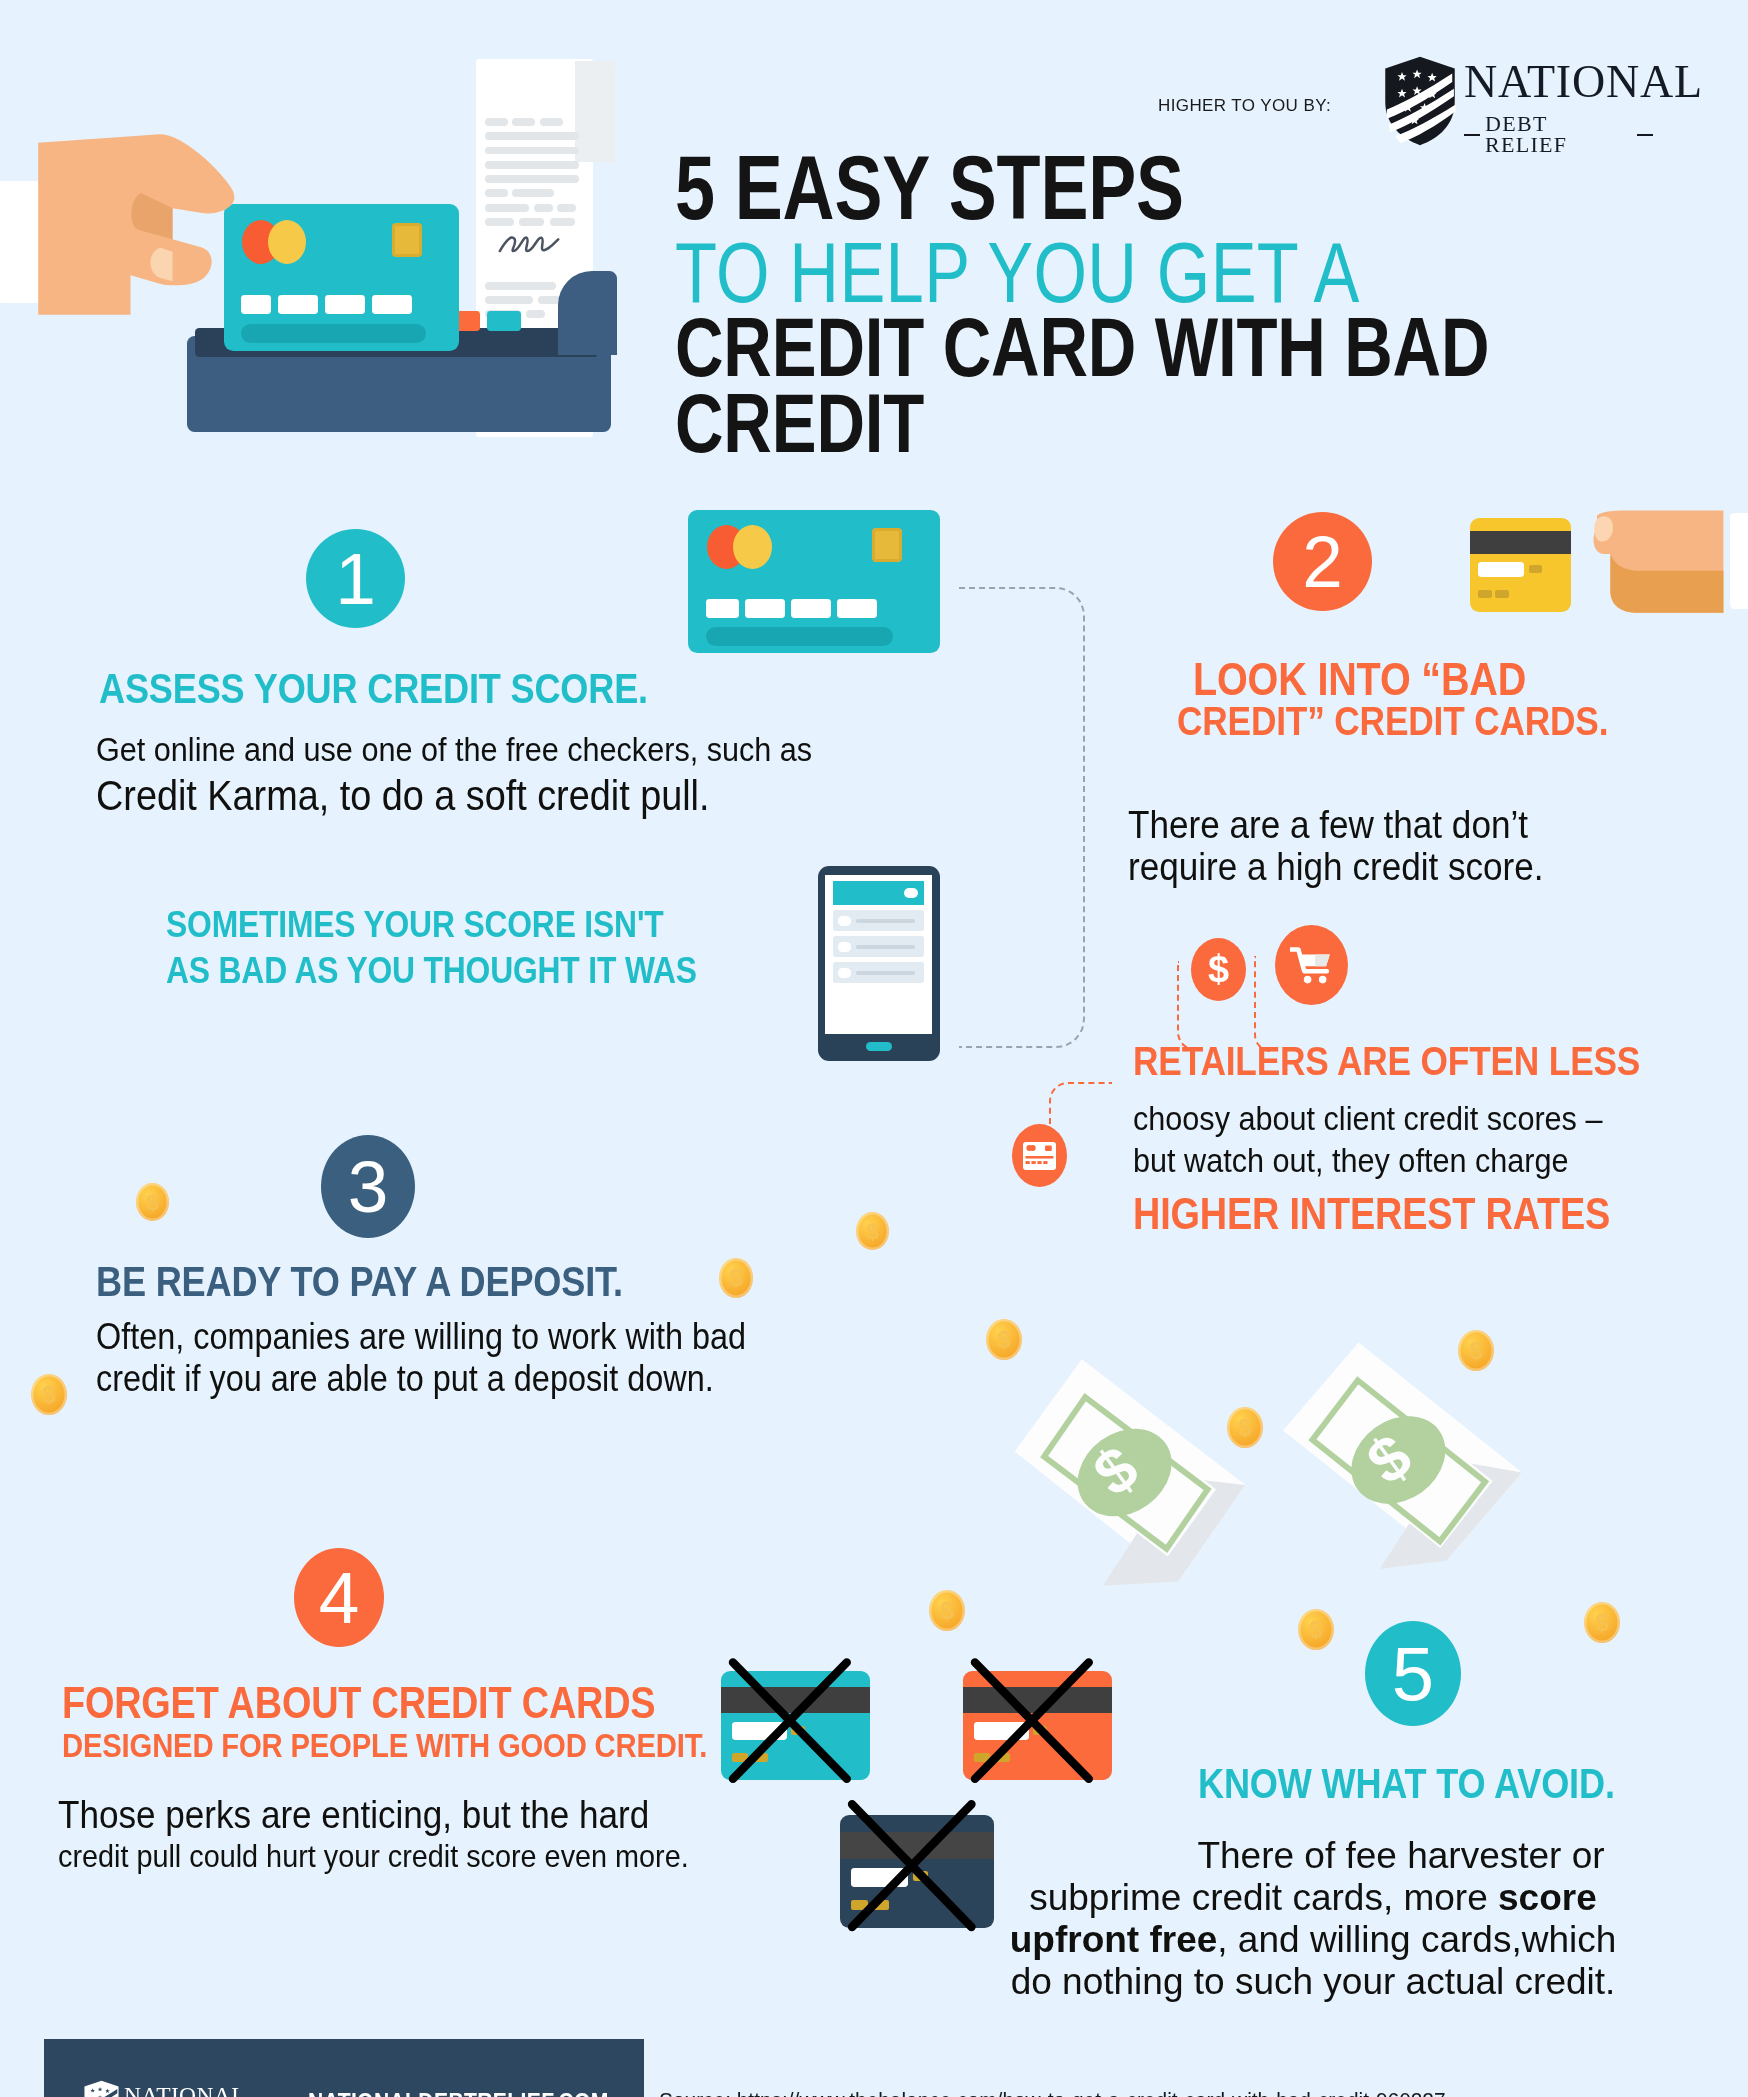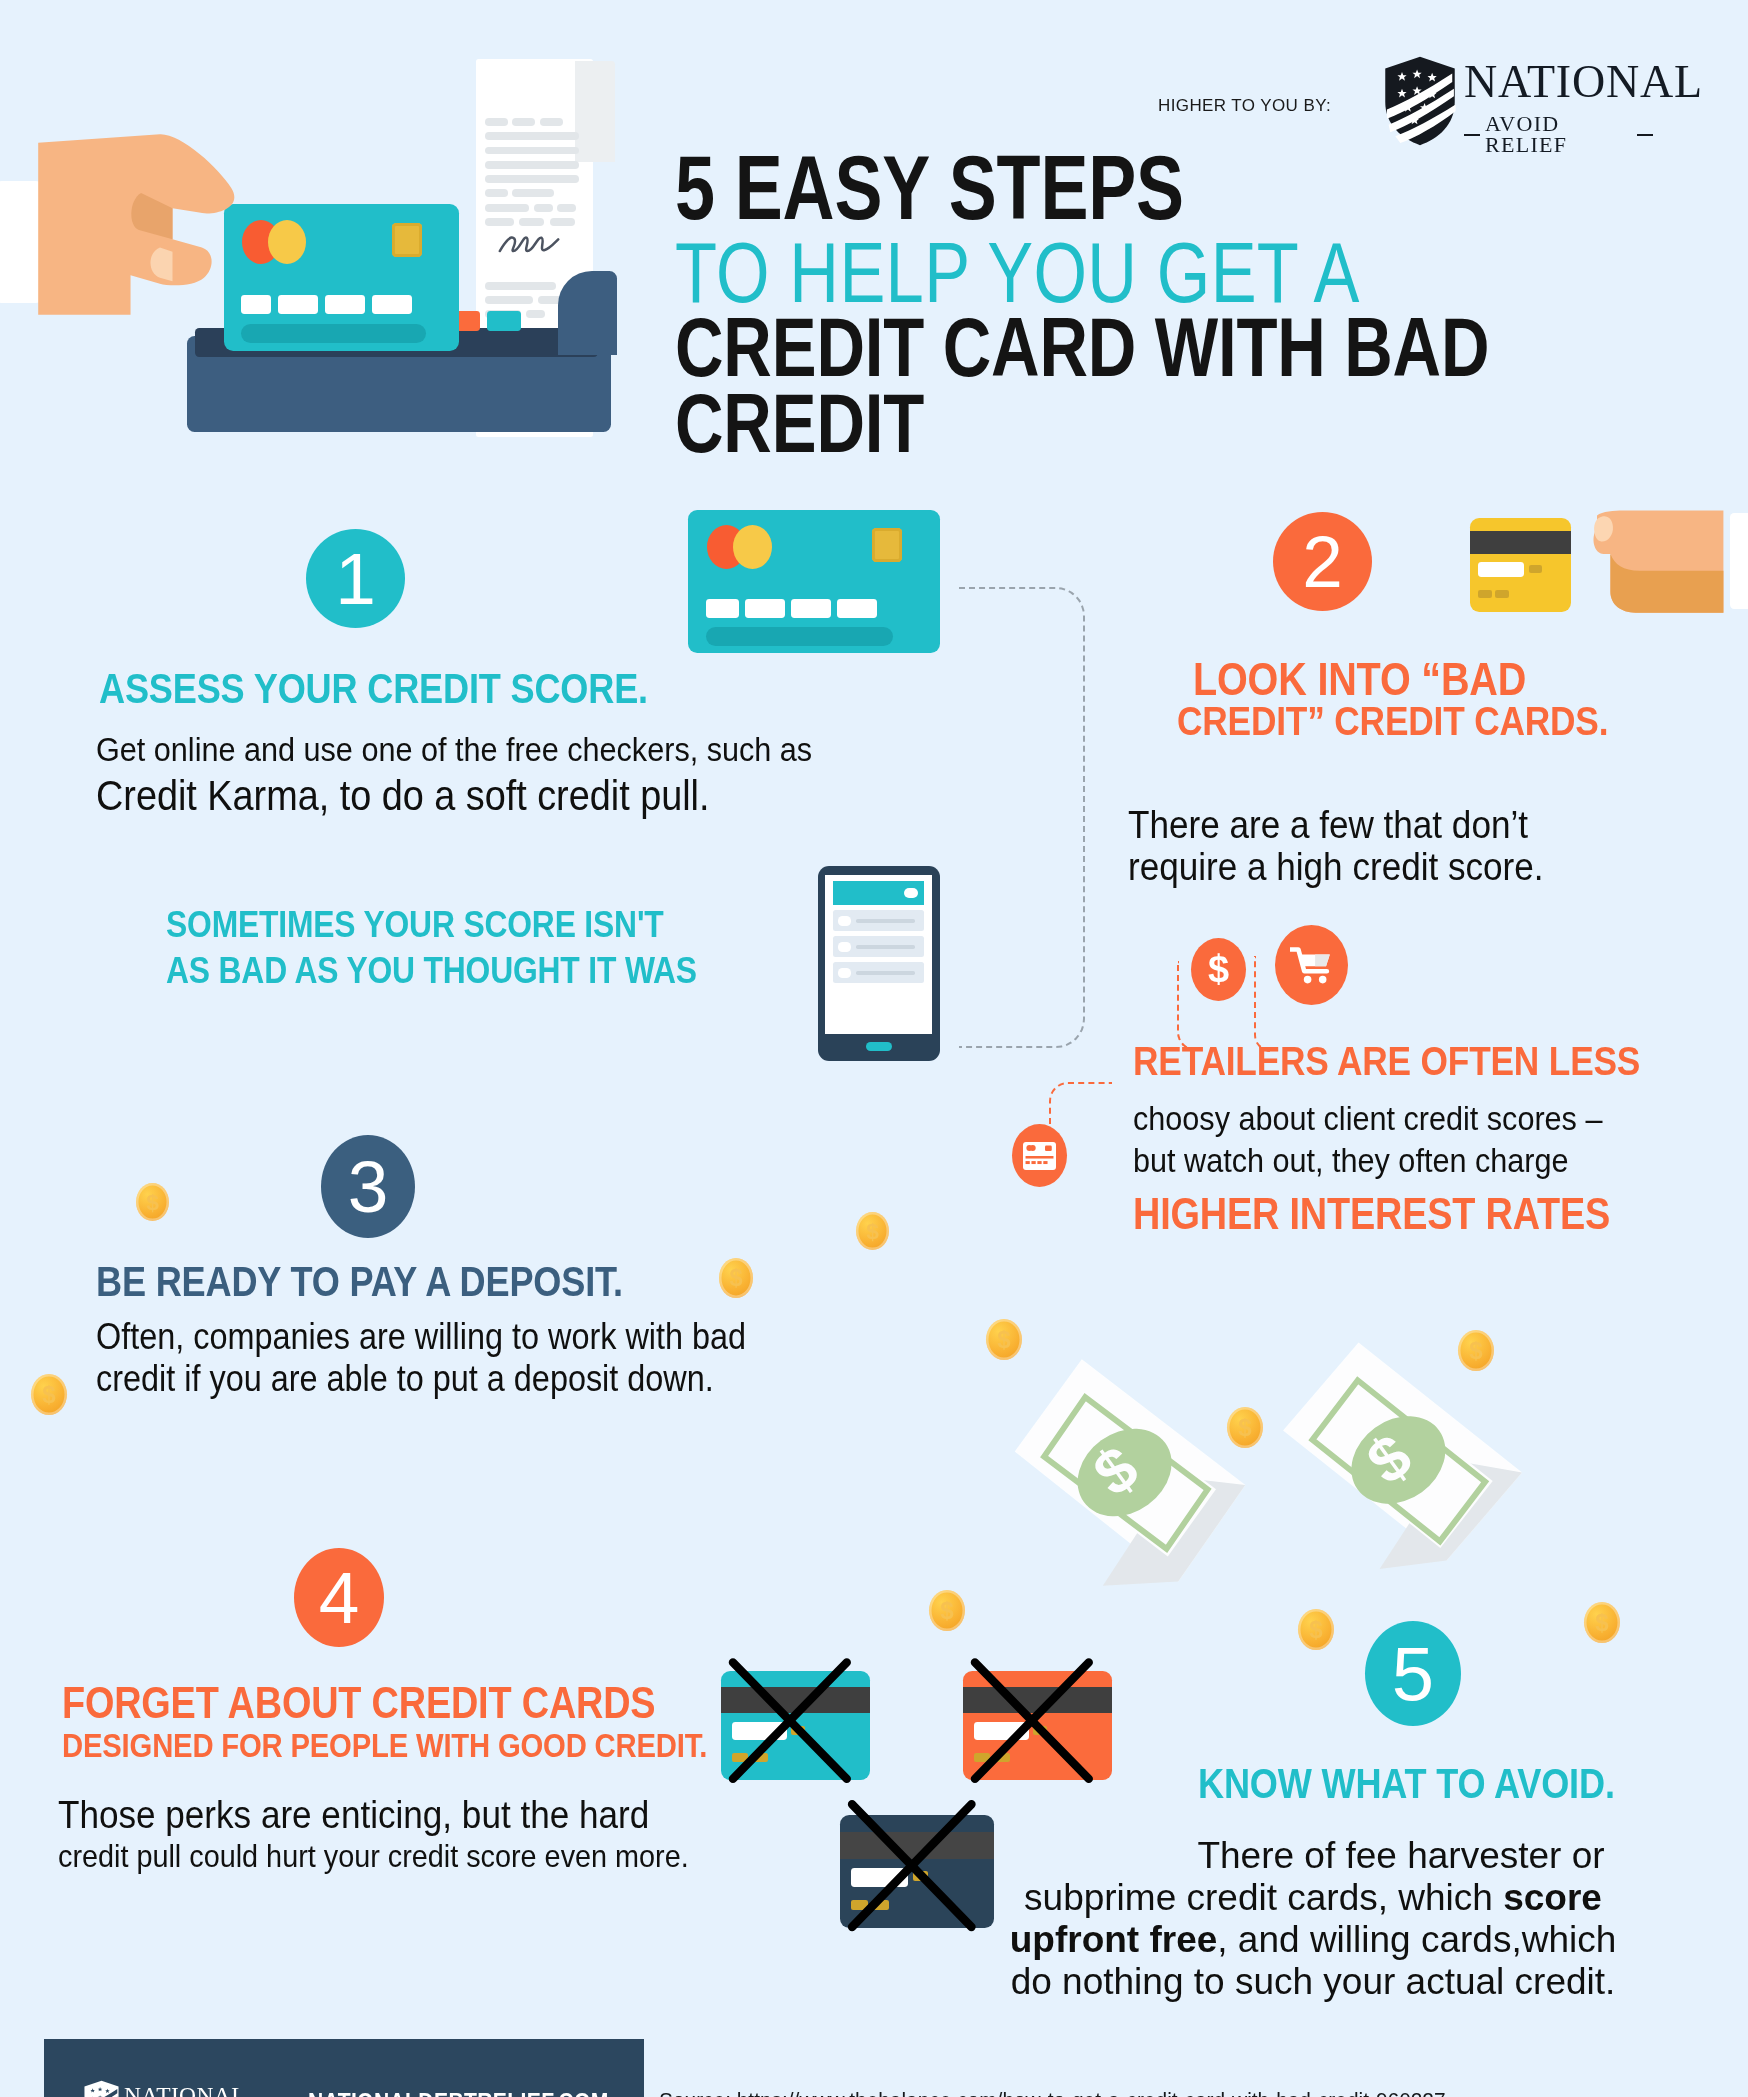--- a/index.html
+++ b/index.html
@@ -150,21 +150,21 @@
       <polygon points="106,112 109,120 117,120 111,125 113,133 106,128 99,133 101,125 95,120 103,120"></polygon>
       <polygon points="82,142 85,150 93,150 87,155 89,163 82,158 75,163 77,155 71,150 79,150"></polygon>
       <path d="M16,128 C60,110 110,82 172,42 L172,62 C112,104 62,132 16,150 Z"></path>
       <path d="M20,164 C64,146 114,118 176,78 L176,96 C116,138 66,166 24,182 Z"></path>
       <path d="M36,192 C78,176 126,150 180,116 L180,132 C132,168 86,194 48,208 Z"></path>
     </g>
   </svg>
   <div class="abs logo-name" style="left:84px;top:7.6px;font-size:46px;letter-spacing:0.8px;">NATIONAL</div>
   <div class="abs" style="left:84px;top:62px;width:189px;display:flex;align-items:center;gap:5px;">
     <span style="flex:0 0 16px;height:2.1px;background:#15191f;"></span>
-    <span class="logo-name" style="font-size:22px;letter-spacing:1.3px;">AVOID RELIEF</span>
+    <span class="logo-name" style="font-size:22px;letter-spacing:1.3px;">DEBT RELIEF</span>
     <span style="flex:0 0 16px;height:2.1px;background:#15191f;"></span>
   </div>
 </div>
 
 <div class="abs cond-bold title-l1" style="left:675px;top:149px;transform:scaleX(.80);">5 EASY STEPS</div>
 <div class="abs title-l2" style="left:675px;top:233px;transform:scaleX(.80);transform-origin:left top;">TO HELP YOU GET A</div>
 <div class="abs cond-bold title-l3" style="left:675px;top:310px;transform:scaleX(.80);">CREDIT CARD WITH BAD CREDIT</div>
 
 <div class="abs numcircle" style="left:306px;top:529px;width:99px;height:99px;background:#21bec9;">
   <span style="font-size:73px;">1</span>
@@ -387,21 +387,21 @@
 </div>
 
 <div class="abs numcircle" style="left:1365px;top:1621px;width:96px;height:105px;background:#21bec9;">
   <span style="font-size:76px;">5</span>
 </div>
 
 <div class="abs cond-bold h-teal" style="left:1198px;top:1760px;font-size:42px;transform:scaleX(.86);">KNOW WHAT TO AVOID.</div>
 
 <div class="abs body-txt" style="left:1166px;top:1835px;font-size:37px;width:470px;text-align:center;">There of fee harvester or</div>
 <div class="abs body-txt" style="left:990px;top:1877px;font-size:37px;width:646px;text-align:center;">
-  <span>subprime credit cards, which </span><span style="font-weight:bold;">score</span>
+  <span>subprime credit cards, more </span><span style="font-weight:bold;">score</span>
 </div>
 <div class="abs body-txt" style="left:990px;top:1919px;font-size:37px;width:646px;text-align:center;">
   <span style="font-weight:bold;">upfront free</span><span>, and willing cards,which</span>
 </div>
 <div class="abs body-txt" style="left:990px;top:1961px;font-size:37px;width:646px;text-align:center;">do nothing to such your actual credit.</div>
 
 <div class="abs" id="footer-bar" style="left:44px;top:2039px;width:600px;height:132px;"></div>
 
 <div class="abs" style="left:82px;top:2072px;width:197px;height:67px;">
   <svg class="abs" style="left:0;top:7.6px;" width="39" height="45" viewBox="0 0 190 215">

